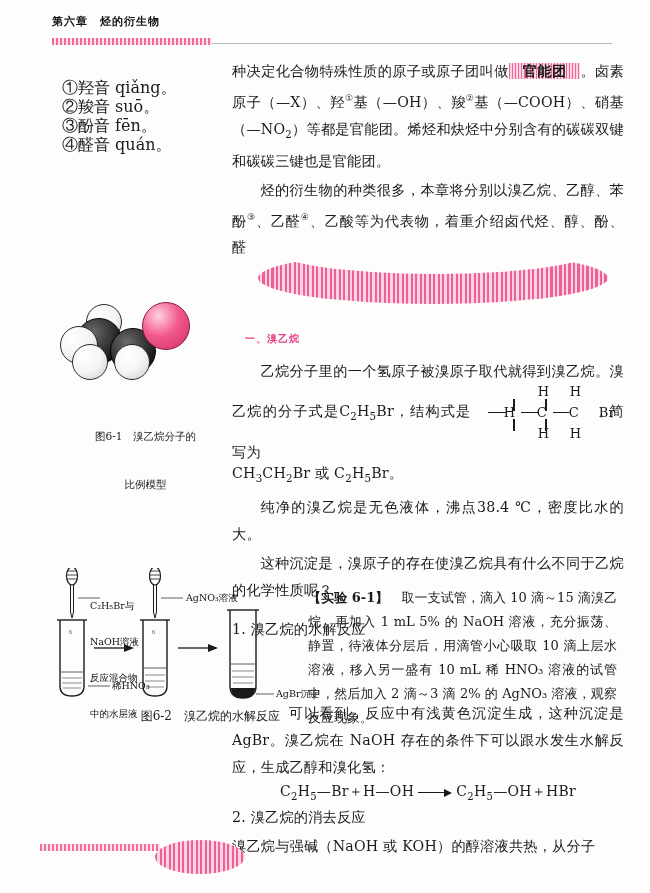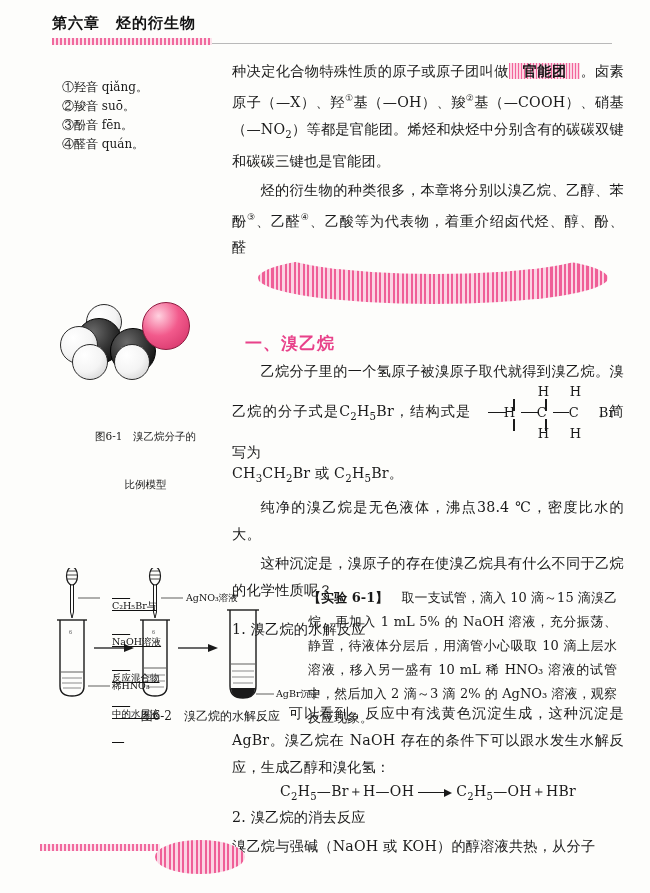--- a/index.html
+++ b/index.html
@@ -23,21 +23,21 @@
   }
 
   
   .header {
     position: absolute;
     left: 52px;
     top: 14px;
     width: 560px;
   }
   .header-title {
-    font-size: 15px;
+    font-size: 11px;
     font-weight: bold;
     letter-spacing: 1px;
     color: #111;
     white-space: pre;
   }
   .header-rule {
     position: absolute;
     left: 0;
     top: 23px;
     width: 560px;
@@ -63,21 +63,21 @@
     height: 1px;
     background: #b9b9b9;
   }
 
   
   .margin-notes {
     position: absolute;
     left: 62px;
     top: 78px;
     width: 150px;
-    font-size: 12px;
+    font-size: 16px;
     line-height: 19px;
     color: #1a1a1a;
   }
   .margin-notes div { white-space: pre; }
 
   
   .col-right {
     position: absolute;
     left: 232px;
     top: 58px;
@@ -192,21 +192,21 @@
     line-height: 16px;
     color: #1a1a1a;
     white-space: pre;
   }
 
   
   .subsection {
     position: absolute;
     left: 245px;
     top: 332px;
-    font-size: 17px;
+    font-size: 10px;
     font-weight: bold;
     color: #e8428a;
     letter-spacing: 1px;
     white-space: pre;
     font-family: "DejaVu Sans", "Liberation Sans", sans-serif;
   }
 
   
   .struct {
     display: inline-block;
@@ -484,21 +484,21 @@
         <line x1="181" y1="115" x2="201" y2="115" stroke="#1a1a1a" stroke-width="0.5"></line>
         <path d="M179 120 Q179 130 191 130 Q203 130 203 120 Z" fill="#1a1a1a"></path>
       </g>
 
       <line x1="36" y1="118" x2="58" y2="118" stroke="#1a1a1a" stroke-width="0.7"></line>
       <line x1="26" y1="30" x2="48" y2="30" stroke="#1a1a1a" stroke-width="0.7"></line>
       <line x1="109" y1="30" x2="131" y2="30" stroke="#1a1a1a" stroke-width="0.7"></line>
       <line x1="204" y1="126" x2="222" y2="126" stroke="#1a1a1a" stroke-width="0.7"></line>
     </svg>
 
-    <div class="app-label" style="left:60px; top:8px;text-decoration:underline;">
+    <div class="app-label" style="left:38px; top:8px;">
       <div>C₂H₅Br与</div>
       <div>NaOH溶液</div>
       <div>反应混合物</div>
       <div>中的水层液</div>
     </div>
     <div class="app-label" style="left:60px; top:112px;">稀HNO₃</div>
     <div class="app-label" style="left:134px; top:24px;">AgNO₃溶液</div>
     <div class="app-label" style="left:224px; top:120px;">AgBr沉淀</div>
   </div>
 

